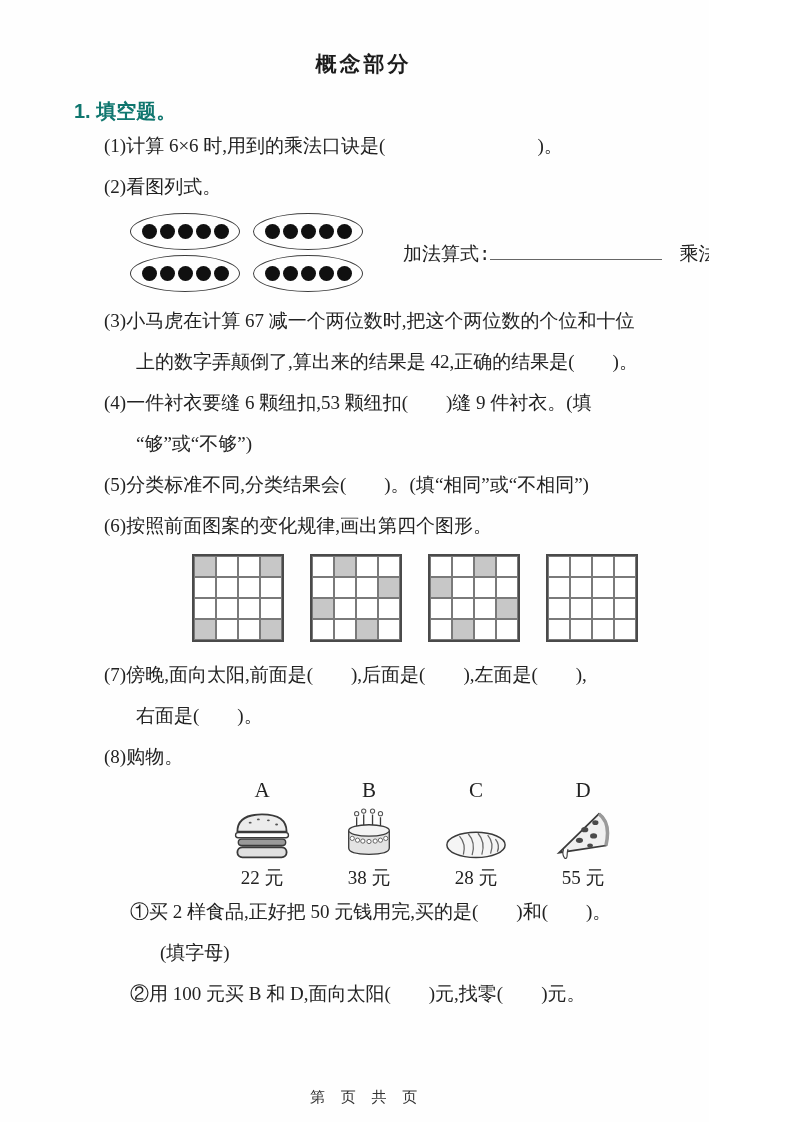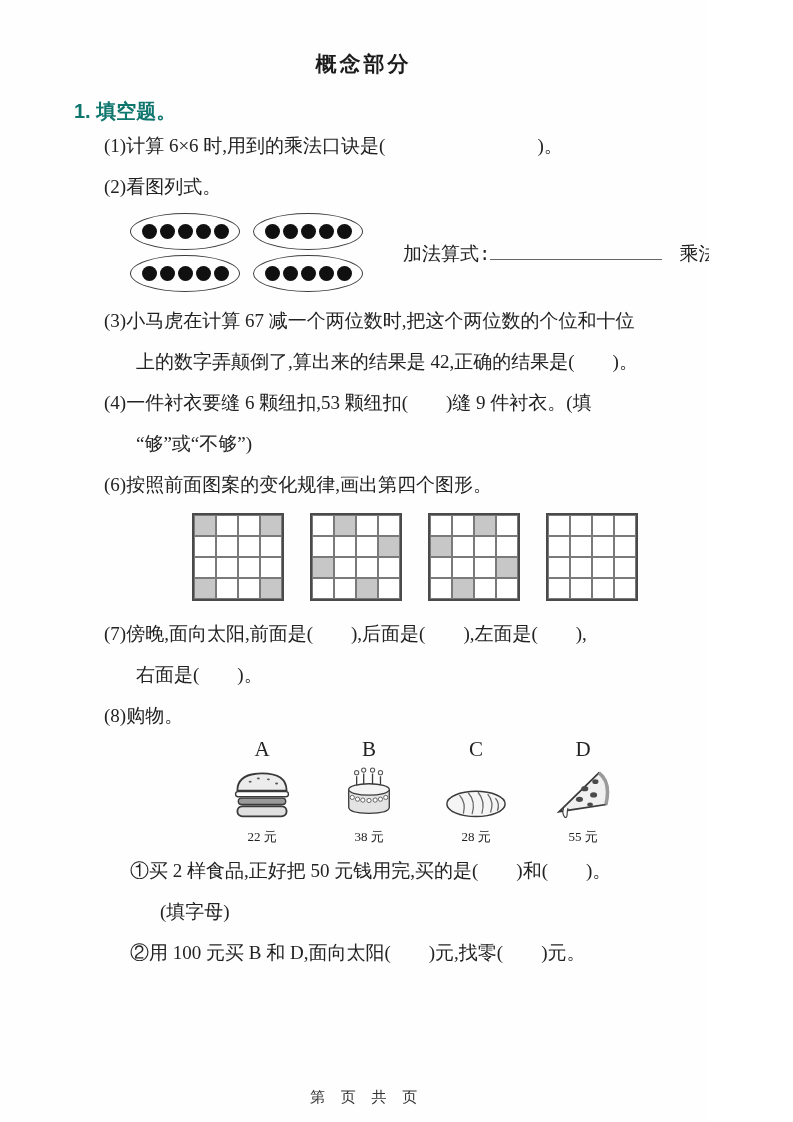--- a/index.html
+++ b/index.html
@@ -70,21 +70,21 @@
     background:#fff;
   }
   .pgrid .cell { border:0.5px solid #7a7a7a; box-sizing:border-box; }
   .pgrid .cell.shaded { background:#c7c7c7; }
 
   
   .items-row { display:flex; gap:11px; margin-left:140px; }
   .item { width:96px; text-align:center; }
   .item-letter { font-size:21px; line-height:27px; }
   .item-icon { height:58px; display:flex; align-items:flex-end; justify-content:center; }
-  .item-price { font-size:13px; line-height:27px; margin-top:2px; }
+  .item-price { font-size:19px; line-height:27px; margin-top:2px; }
 
   .footer {
     position:absolute;
     left:12px; bottom:15px; width:100%;
     text-align:center;
     font-size:15px;
     letter-spacing:6px;
     color:#333;
   }
 </style>
@@ -141,20 +141,21 @@
         </div>
       </div>
     </div>
 
     <div class="q-line">(3)小马虎在计算 67 减一个两位数时,把这个两位数的个位和十位</div>
     <div class="q-line cont">上的数字弄颠倒了,算出来的结果是 42,正确的结果是(　　)。</div>
 
     <div class="q-line">(4)一件衬衣要缝 6 颗纽扣,53 颗纽扣(　　)缝 9 件衬衣。(填</div>
     <div class="q-line cont">“够”或“不够”)</div>
 
+    <div class="q-line">(5)分类标准不同,分类结果会(　　)。(填“相同”或“不相同”)</div>
 
     <div class="q-line">(6)按照前面图案的变化规律,画出第四个图形。</div>
 
     <div class="grids-row">
       <div class="pgrid">
           <div class="cell shaded"></div>
           <div class="cell"></div>
           <div class="cell"></div>
           <div class="cell shaded"></div>
           <div class="cell"></div>

